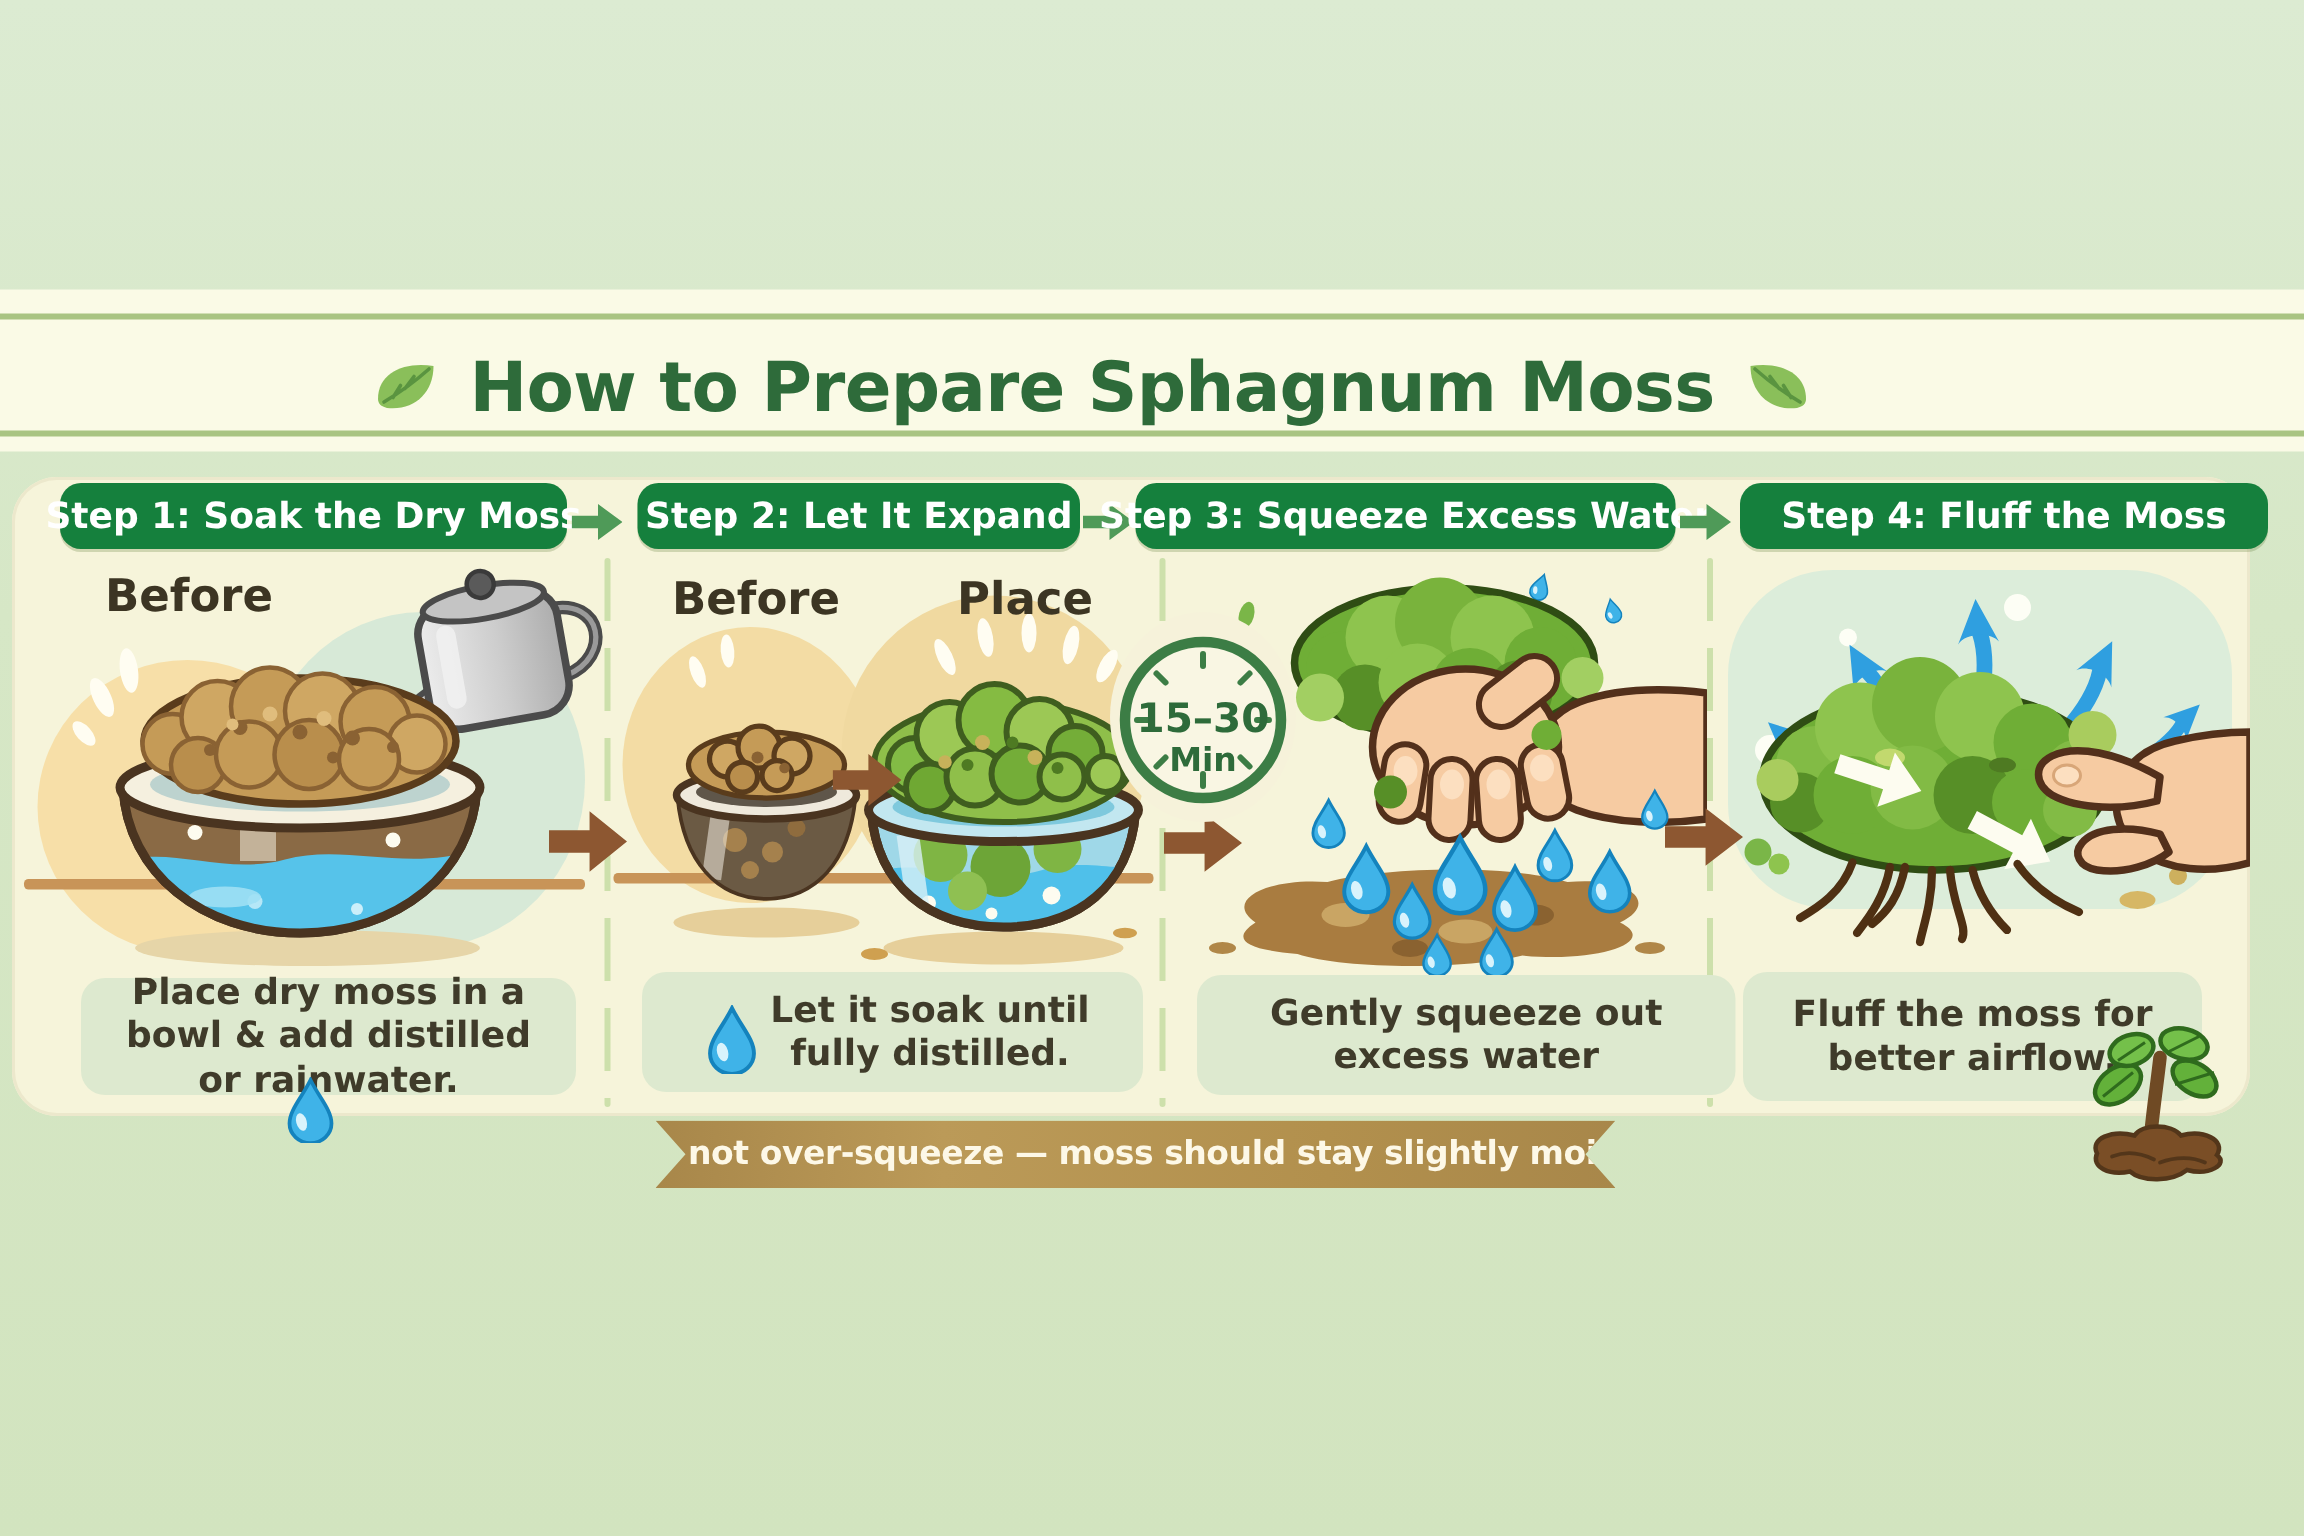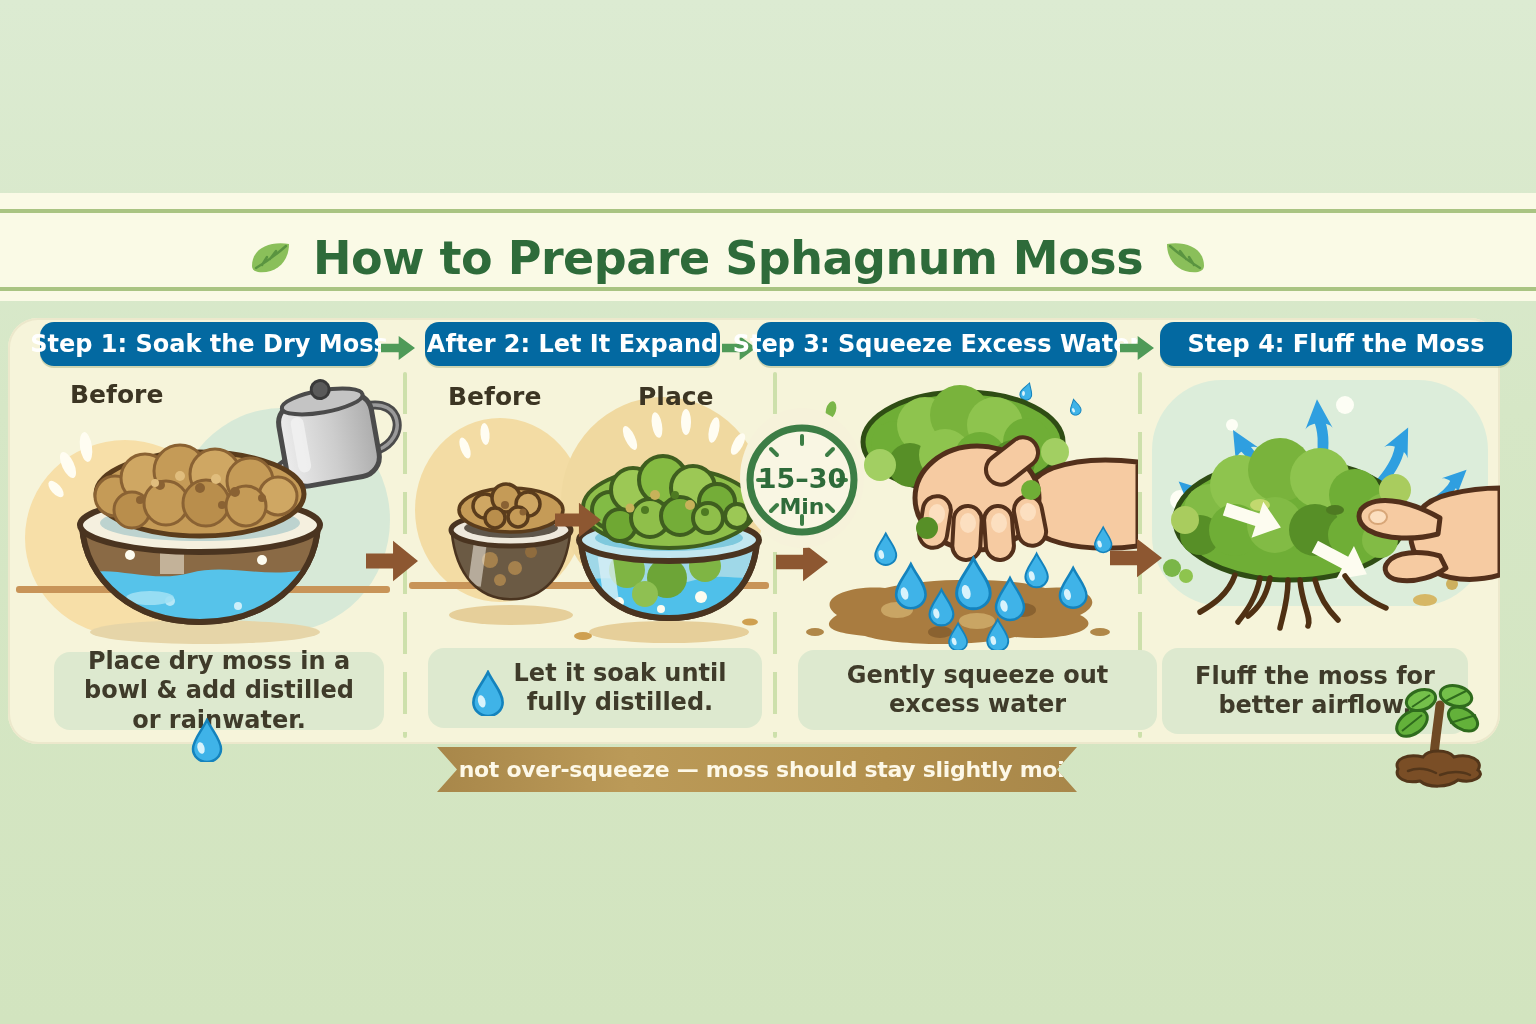--- a/index.html
+++ b/index.html
@@ -19,29 +19,29 @@
   .title-row{position:absolute;left:0;top:204px;width:1456px;height:108px;
     display:flex;align-items:center;justify-content:center;gap:20px;}
   .page-title{font-size:46px;font-weight:bold;color:#2e6b3a;letter-spacing:-0.5px;white-space:nowrap;}
 
   
   .panel{position:absolute;left:8px;top:318px;width:1492px;height:426px;
     background:#f6f4da;border-radius:30px;box-shadow:inset 0 0 0 2px #ece8cc;}
   .divider{position:absolute;top:54px;width:4px;height:366px;border-radius:2px;
     background:repeating-linear-gradient(180deg,#cde0ab 0 42px,rgba(0,0,0,0) 42px 60px);z-index:1;}
 
-  .step-pill{position:absolute;top:4px;height:44px;background:#0369a1;border-radius:14px;
+  .step-pill{position:absolute;top:4px;height:44px;background:#15803d;border-radius:14px;
     color:#ffffff;font-weight:bold;font-size:24px;display:flex;align-items:center;justify-content:center;
     white-space:nowrap;z-index:3;box-shadow:0 2px 0 rgba(90,120,50,.25);}
   .harrow{position:absolute;top:17px;width:34px;height:26px;background:#4f9a58;z-index:3;
     clip-path:polygon(0 34%,52% 34%,52% 4%,100% 50%,52% 96%,52% 66%,0 66%);}
   .barrow{position:absolute;background:#8d5731;z-index:4;
     clip-path:polygon(0 32%,52% 32%,52% 2%,100% 50%,52% 98%,52% 68%,0 68%);}
 
-  .state-label{position:absolute;font-size:25px;font-weight:bold;color:#3c3523;z-index:3;white-space:nowrap;}
+  .state-label{position:absolute;font-size:30px;font-weight:bold;color:#3c3523;z-index:3;white-space:nowrap;}
 
   .illus{position:absolute;z-index:2;}
 
   .caption{position:absolute;background:#dde9cf;border-radius:16px;z-index:2;
     color:#3f3b2a;font-weight:bold;font-size:24px;line-height:1.22;text-align:center;
     display:flex;align-items:center;justify-content:center;padding:6px 14px;box-sizing:border-box;}
   .caption.with-icon{padding-left:64px;}
 
   .icon-abs{position:absolute;z-index:5;}
 
@@ -97,21 +97,21 @@
   </div>
 
   <div class="panel">
 
     <div class="divider" style="left:395px"></div>
     <div class="divider" style="left:765px"></div>
     <div class="divider" style="left:1130px"></div>
 
     <div class="step-pill" style="left:32px;width:338px">Step 1: Soak the Dry Moss</div>
     <div class="harrow" style="left:373px"></div>
-    <div class="step-pill" style="left:417px;width:295px">After 2: Let It Expand</div>
+    <div class="step-pill" style="left:417px;width:295px">Step 2: Let It Expand</div>
     <div class="harrow" style="left:714px"></div>
     <div class="step-pill" style="left:749px;width:360px">Step 3: Squeeze Excess Water</div>
     <div class="harrow" style="left:1112px"></div>
     <div class="step-pill" style="left:1152px;width:352px">Step 4: Fluff the Moss</div>
 
     <div class="state-label" style="left:62px;top:62px">Before</div>
     <div class="state-label" style="left:440px;top:64px">Before</div>
     <div class="state-label" style="left:630px;top:64px">Place</div>
 
     <svg class="illus" style="left:2px;top:52px" width="393" height="285" viewBox="0 0 393 285">

